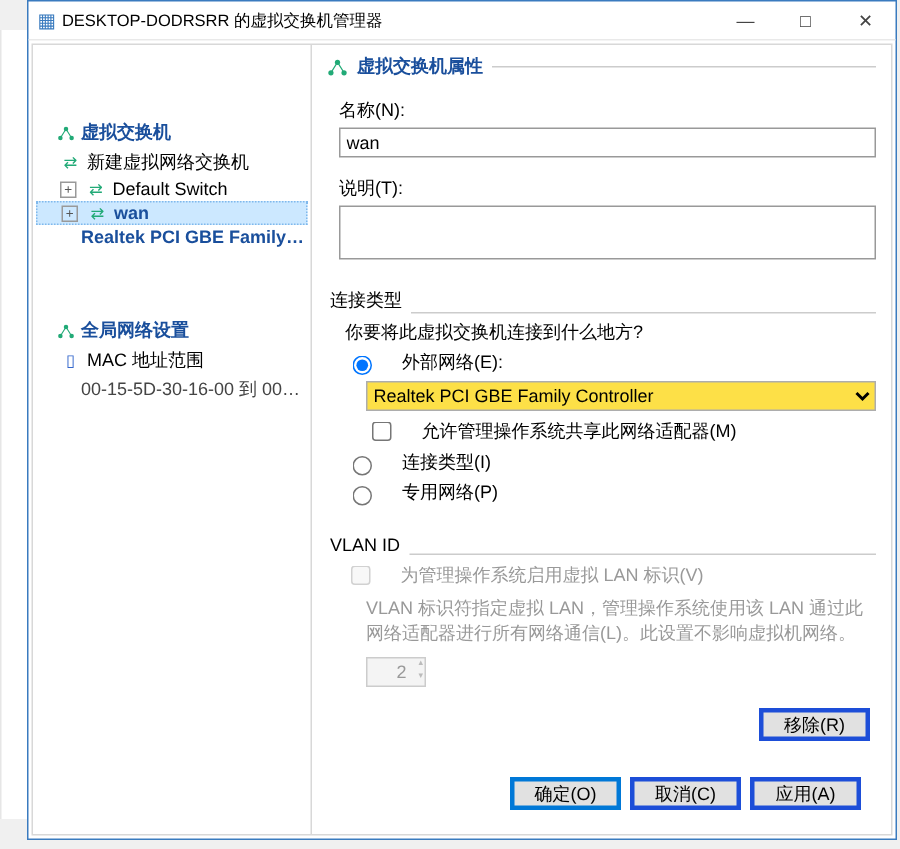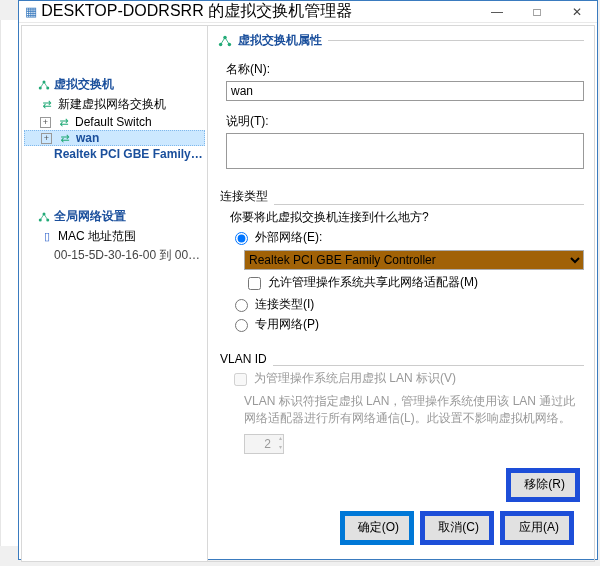--- a/index.html
+++ b/index.html
@@ -3,21 +3,21 @@
 <meta charset="utf-8">
 <style>
   * { box-sizing: border-box; font-family: "Microsoft YaHei", "Segoe UI", sans-serif; }
   body { margin: 0; background: #f0f0f0; width: 600px; height: 566px; font-size: 12px; color: #000; position: relative; overflow: hidden; }
   .bg-strip { position: absolute; left: 0; top: 20px; bottom: 20px; width: 22px; background: #fff; border-right: 1px solid #e6e6e6; border-left: 1px solid #e6e6e6; }
   .smzdm { position: absolute; right: 4px; bottom: 22px; font-size: 15px; font-weight: 700; color: #fff; letter-spacing: 1px; }
   .smzdm .dot { display:inline-block; width:14px; height:14px; background:#fff; color:#e55; border-radius:50%; text-align:center; font-size:11px; line-height:14px; vertical-align:1px;}
   .window { position: absolute; left: 18px; top: 0; right: 2px; bottom: 6px; background: #fff; border: 1px solid #3a7bbf; display: flex; flex-direction: column; }
   .titlebar { height: 26px; display: flex; align-items: center; padding-left: 6px; border-bottom: 1px solid #e9e9e9; }
   .titlebar .ticon { color: #3a7bbf; font-size: 13px; margin-right: 4px; }
-  .titlebar .wtitle { flex: 1; font-size: 16px; color: #000; }
+  .titlebar .wtitle { flex: 1; font-size: 11px; color: #000; }
   .wctrls { display: flex; height: 100%; }
   .wctrls .btn { width: 40px; display: flex; align-items: center; justify-content: center; color: #444; font-size: 12px; }
   .body { flex: 1; display: flex; border: 1px solid #d8d8d8; margin: 2px; }
   .left { width: 186px; border-right: 1px solid #d8d8d8; padding: 4px 2px; background: #fff; }
   .sect { color: #1a4f9c; font-weight: 700; font-size: 12px; padding: 2px 4px 2px 14px; position: relative; display:flex; align-items:center; gap:4px;margin-top:44px;}
   .sect svg { width:12px; height:12px; }
   .row { display: flex; align-items: center; gap: 4px; padding: 1px 0 1px 16px; color: #000; }
   .row.ind { padding-left: 30px; color: #444; }
   .row.sel { background: #cce8ff; border: 1px dotted #7fb8ec; padding-top:0; padding-bottom:0;}
   .row.blue { color: #1a4f9c; font-weight:700;}
@@ -28,29 +28,29 @@
   .gtitle svg { width:14px; height:14px; }
   .gtitle .lbl { color: #1a4f9c; font-weight: 700; }
   .gtitle .rule { flex: 1; height: 1px; background: #ccc; }
   .fld { margin: 4px 0 8px 8px; }
   .fld label { display: block; margin-bottom: 3px; }
   .tinput { width: 100%; height: 20px; border: 1px solid #999; padding: 1px 4px; font-size: 12px; background:#fff;}
   .group { margin: 8px 0 8px 2px; }
   .ghead { display: flex; align-items: flex-end; gap: 6px; }
   .ghead .rule { flex: 1; height: 1px; background: #ccc; }
   .gbody { margin-left: 10px; margin-top:4px;}
-  .radiorow, .chkrow { display:flex; align-items:flex-start; gap:4px; margin:3px 0;}
+  .radiorow, .chkrow { display:flex; align-items:center; gap:17px; margin:3px 0;}
   .sel-row { margin: 4px 0 4px 14px; }
-  select.combo { width: 100%; height: 20px; border: 1px solid #adadad; background: #a16207; font-size:12px;}
+  select.combo { width: 100%; height: 20px; border: 1px solid #adadad; background: #fde047; font-size:12px;}
   .chkrow.sub { margin-left: 14px; }
   .vlanhelp { color: #888; margin: 4px 0 6px 14px; line-height: 1.45; }
   .spin { width: 40px; height: 20px; border: 1px solid #ccc; background:#f4f4f4; color:#aaa; display:inline-flex; align-items:center; justify-content:flex-end; padding-right:12px; position:relative; margin-left:14px;}
   .spin::after { content:"▴\A▾"; white-space:pre; position:absolute; right:1px; top:-1px; font-size:6px; line-height:9px; color:#bbb;}
   .delrow { text-align:right; margin:6px 4px 0 0;}
-  .winbtn { min-width: 74px; height: 34px; border: 5px solid #1d4ed8; background: #e1e1e1; font-size:12px; padding:0 10px; cursor:pointer;text-align:right;}
+  .winbtn { min-width: 74px; height: 22px; border: 3px solid #1d4ed8; background: #e1e1e1; font-size:12px; padding:0 10px; cursor:pointer;}
   .winbtn.def { border-color:#0078d7;}
   .footer { display:flex; justify-content:flex-end; gap:6px; padding:8px 10px; border-top:1px solid transparent;}
   .ellipsis { white-space:nowrap; overflow:hidden; text-overflow:ellipsis; max-width:150px; display:inline-block;}
   .disabled * { color:#999 !important; }
   input[disabled]{ color:#999;}
 </style>
 </head>
 <body>
 
 <div class="bg-strip"></div>

